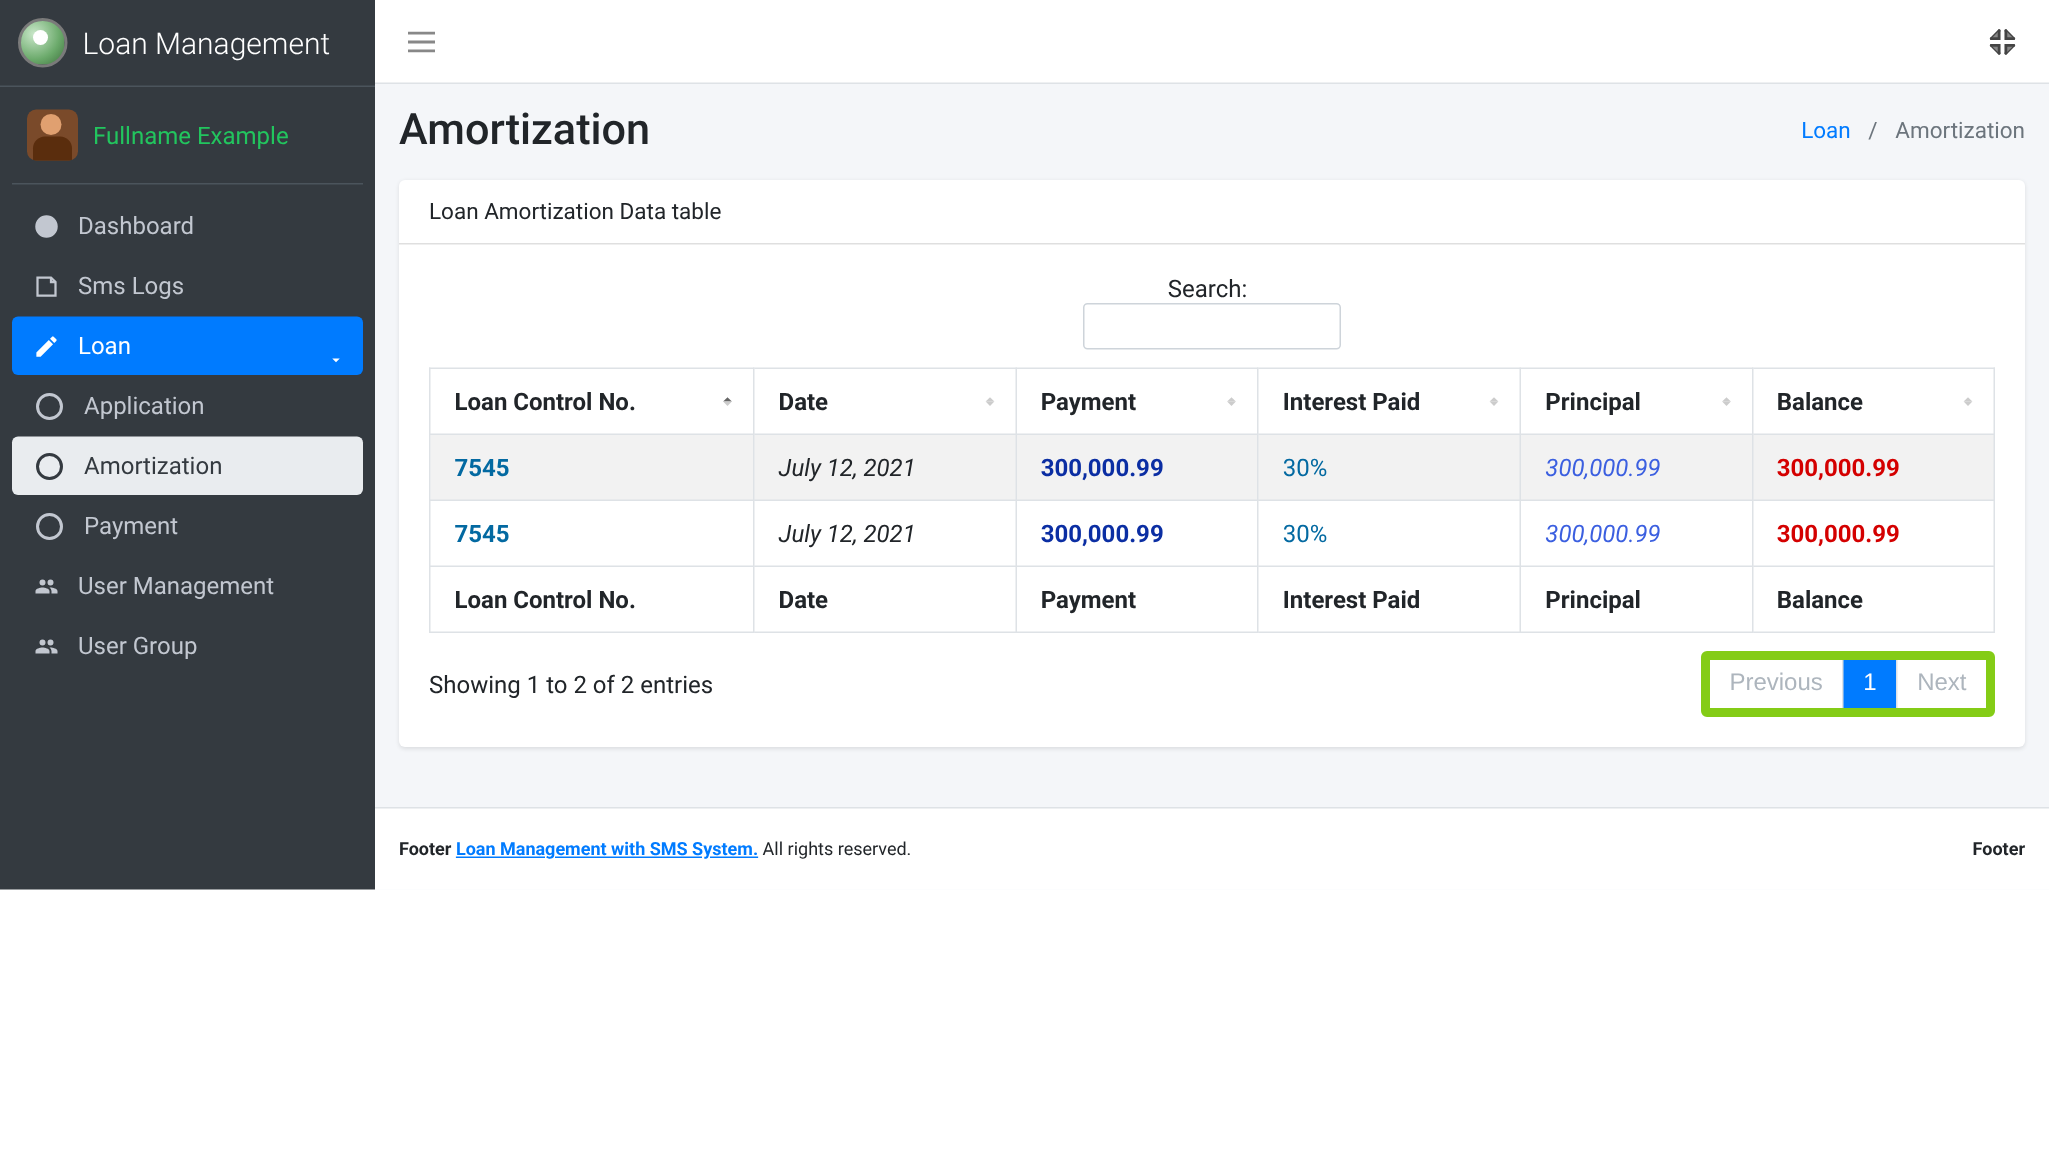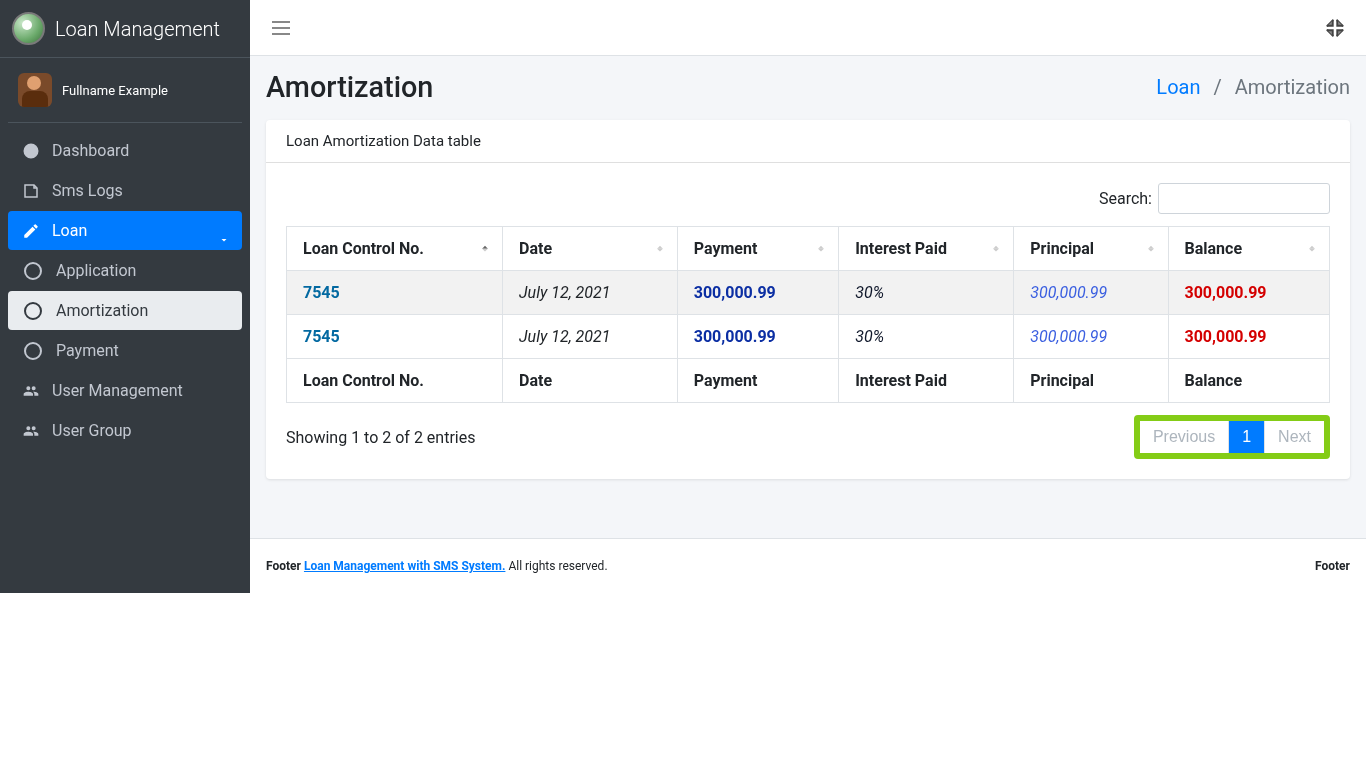--- a/index.html
+++ b/index.html
@@ -10,21 +10,21 @@
   .sidebar { width: 250px; background: #343a40; color: #c2c7d0; display: flex; flex-direction: column; }
   .brand { display: flex; align-items: center; padding: 12px 12px; border-bottom: 1px solid #4b545c; }
   .brand .logo { width: 33px; height: 33px; border-radius: 50%; margin-right: 10px; background: radial-gradient(circle at 30% 30%, #c9e7c9 0%, #6aa96a 60%, #3d6f3d 100%); border: 2px solid #7a7a7a; position: relative; overflow: hidden; }
   .brand .logo::after { content: ""; position: absolute; left: 8px; top: 6px; width: 10px; height: 10px; background: #fff; border-radius: 50%; }
   .brand .title { font-size: 20px; font-weight: 300; color: #fff; white-space: nowrap; }
 
   .user-panel { display: flex; align-items: center; padding: 15px 10px; border-bottom: 1px solid #4b545c; margin: 0 8px 8px 8px; }
   .user-panel .avatar { width: 34px; height: 34px; border-radius: 6px; margin-right: 10px; background: #7a4a2a; position: relative; overflow: hidden; }
   .user-panel .avatar::before {  content:""; position:absolute; left:9px; top:3px; width:14px; height:14px; background:#e0a070; border-radius:50%; }
   .user-panel .avatar::after {  content:""; position:absolute; left:4px; top:18px; width:26px; height:18px; background:#5a2d0d; border-radius:8px 8px 0 0; }
-  .user-panel .name { color:#ffffff; font-size:13px; }
+  .user-panel .name { color:#22c55e; font-size:16px; }
 
   .nav { list-style:none; padding: 0 8px; }
   .nav li { margin-bottom:1px; }
   .nav > li > a, .nav .sub a {
     display:flex; align-items:center; padding: 10px 12px; border-radius:4px;
     color:#c2c7d0; text-decoration:none; font-size:16px; position:relative;
   }
   .nav > li.open > a { background:#007bff; color:#fff; }
   .nav > li.open > a .chevron { transform: rotate(0deg); }
   .nav .icon { width: 22px; height:18px; margin-right: 10px; display:inline-flex; align-items:center; justify-content:center; }
@@ -36,43 +36,43 @@
   .nav .sub li.active a .sub-icon { border-color:#343a40; }
 
   
   .main { flex:1; display:flex; flex-direction:column; background:#f4f6f9; }
   .topbar { height:56px; background:#fff; border-bottom:1px solid #dee2e6; display:flex; align-items:center; justify-content:space-between; padding:0 16px; }
   .hamburger, .btn-fullscreen { background:none; border:none; padding:6px; color:#888; }
   .hamburger svg, .btn-fullscreen svg { display:block; }
 
   .content-header { display:flex; justify-content:space-between; align-items:center; padding: 14px 16px 16px 16px; }
   .content-header h1 { font-size: 28.8px; font-weight:500; margin:0; }
-  .breadcrumb { font-size:20px; color:#6c757d; }
+  .breadcrumb { font-size:15px; color:#6c757d; }
   .breadcrumb a { color:#007bff; text-decoration:none; }
   .breadcrumb .sep { padding:0 8px; color:#6c757d; }
 
   .card { background:#fff; border-radius:4px; margin:0 16px 16px 16px; box-shadow:0 1px 3px rgba(0,0,0,.1); }
   .card-header { padding:12px 20px; border-bottom:1px solid rgba(0,0,0,.125); font-size:15px; }
   .card-body { padding:20px; }
 
-  .dt-filter { display:flex; justify-content:flex-end; align-items:center; margin-bottom:12px; font-size:16px; }
+  .dt-filter { display:flex; justify-content:flex-end; align-items:center; margin-bottom:12px; font-size:16px;flex-direction:column; }
   .dt-filter label { margin-right:6px; }
   .dt-filter input { height:31px; width:172px; border:1px solid #ced4da; border-radius:3px; padding:4px 8px; font-size:14px; }
 
   table.datatable { width:100%; border-collapse:collapse; border:1px solid #dee2e6; }
   table.datatable th, table.datatable td { padding:12px 16px; border:1px solid #dee2e6; text-align:left; vertical-align:middle; }
   table.datatable thead th { font-weight:700; position:relative; user-select:none; }
   table.datatable thead th .sort { position:absolute; right:10px; top:50%; transform:translateY(-50%); }
   table.datatable tbody tr:nth-child(odd) td { background:#f2f2f2; }
   table.datatable tfoot th { font-weight:700; }
 
   .cell-control { color:#0369a1; font-weight:700; }
   .cell-date    { font-style:italic; }
   .cell-payment { color:#0b2ea3; font-weight:700; }
-  .cell-interest{ color:#0f172a; font-style:italic; }
+  .cell-interest{ color:#0369a1; }
   .cell-principal{ color:#3b5fe0; font-style:italic; }
   .cell-balance { color:#d40000; font-weight:700; }
 
   .dt-bottom { display:flex; justify-content:space-between; align-items:center; margin-top:12px; }
   .dt-info { font-size:16px; }
   .pagination { display:flex; border:6px solid #84cc16; border-radius:4px; overflow:hidden; }
   .pagination button { background:#fff; border:none; border-left:1px solid #dee2e6; padding:7px 13px; font-size:16px; color:#6c757d; }
   .pagination button:first-child { border-left:none; }
   .pagination button.active { background:#007bff; color:#fff; }
   .pagination button.disabled { color:#adb5bd; }

